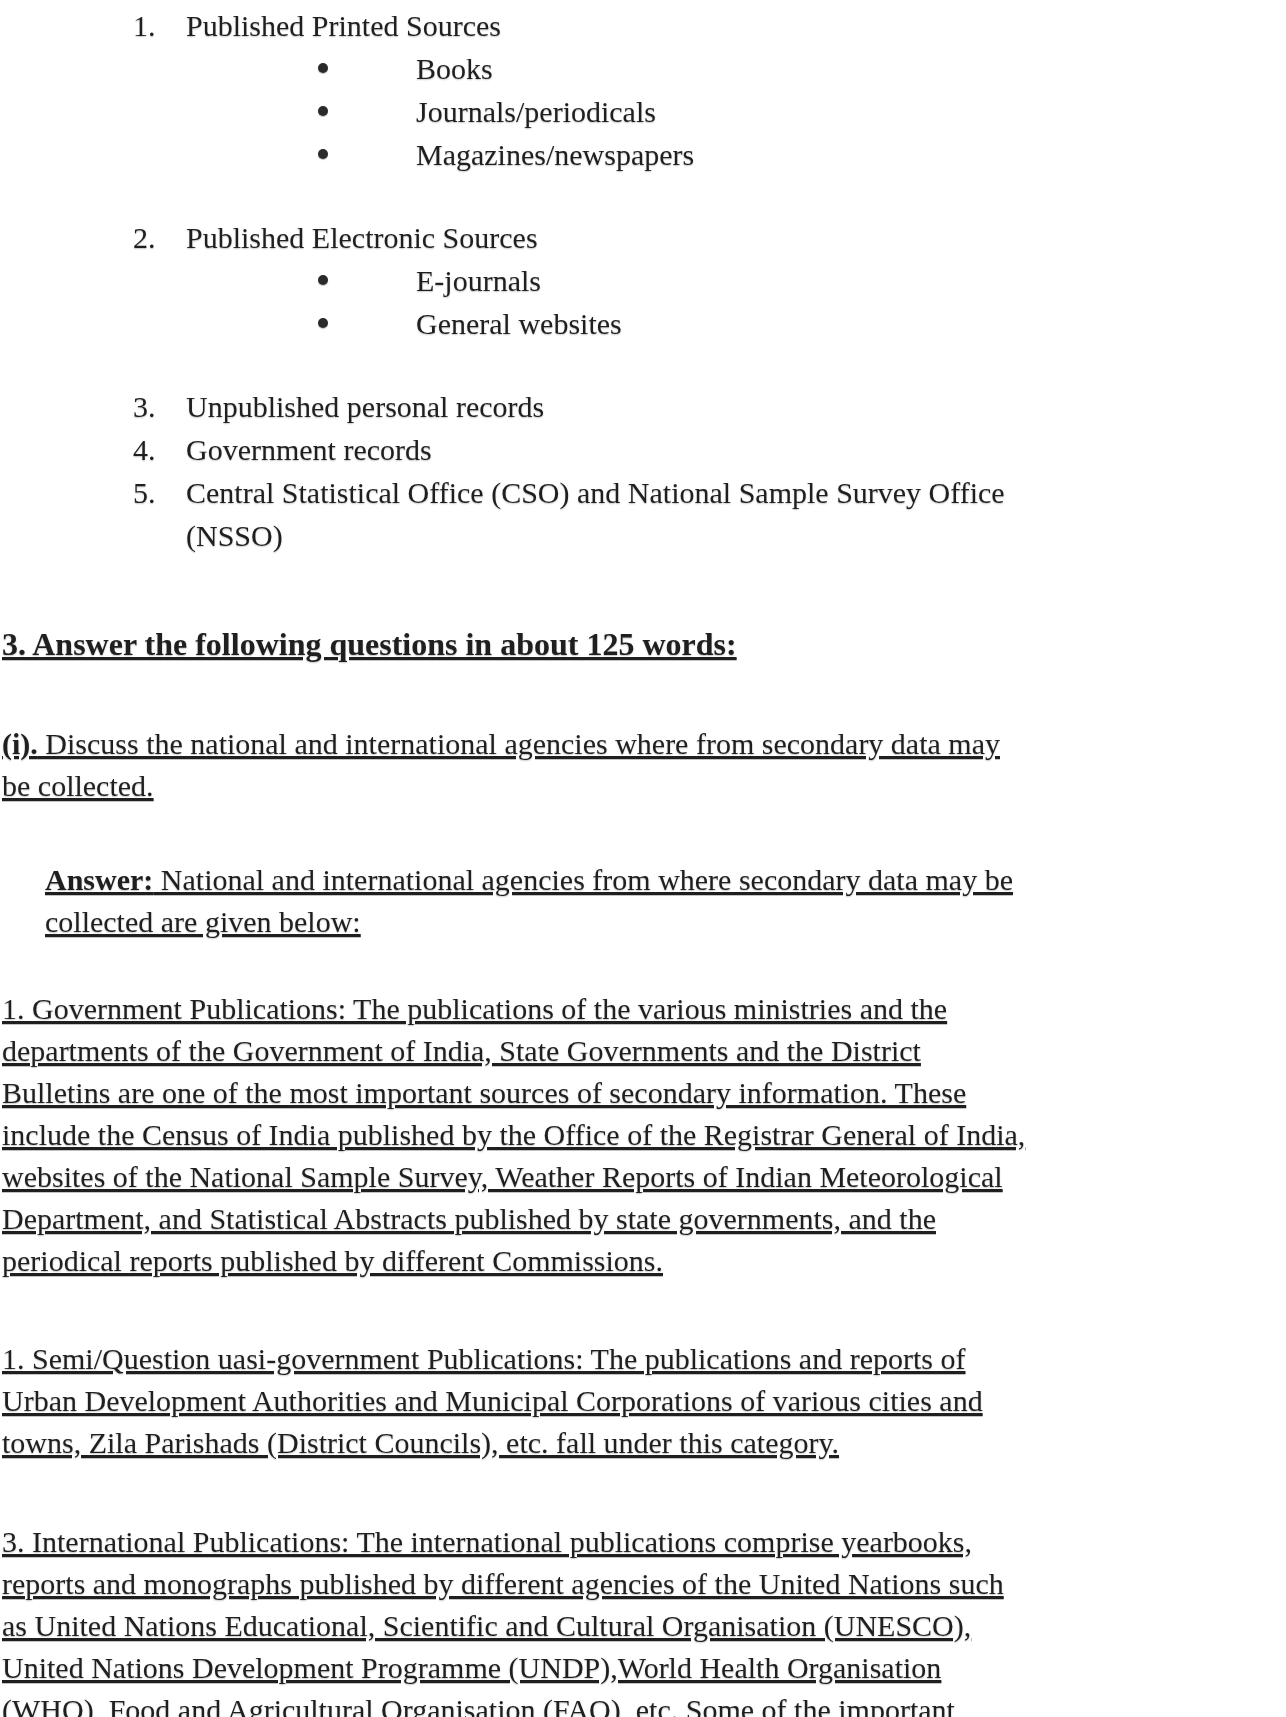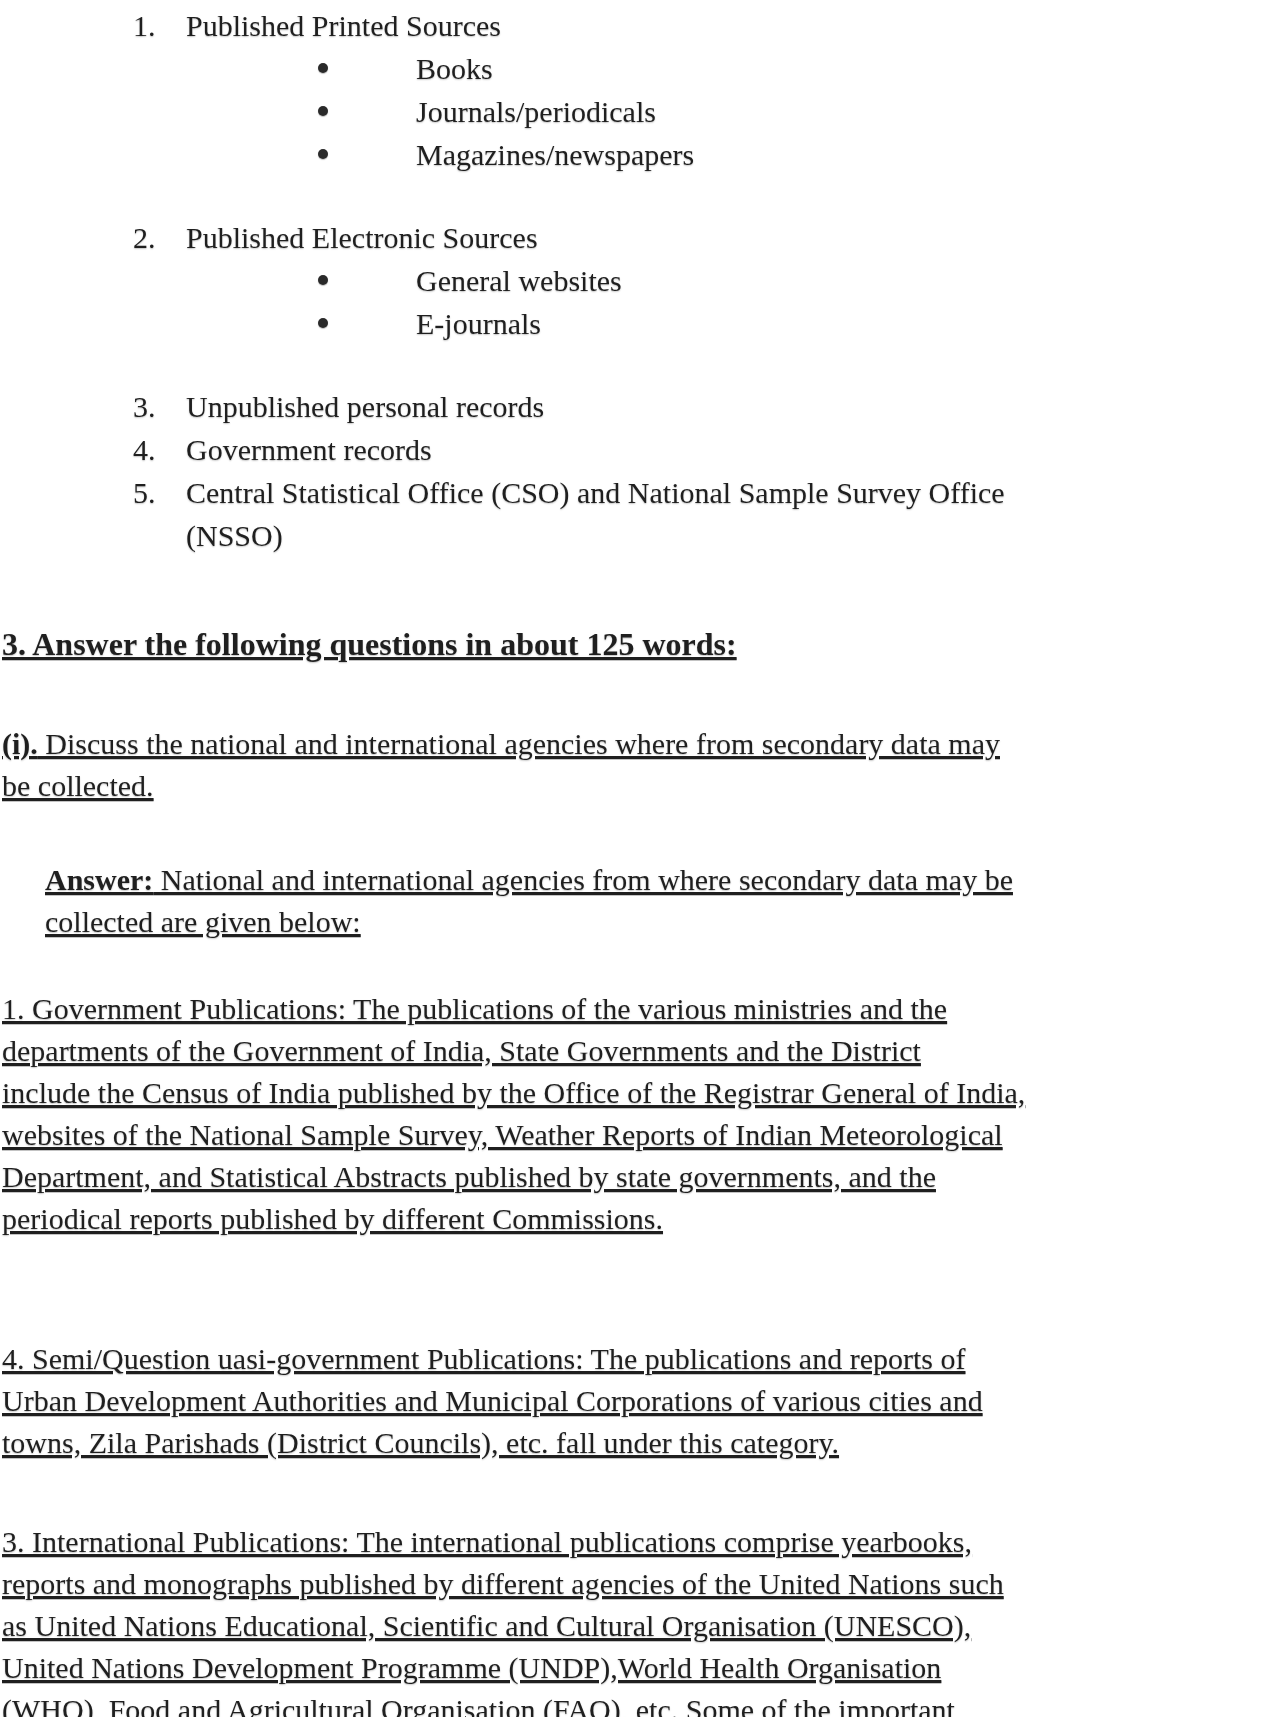--- a/index.html
+++ b/index.html
@@ -92,25 +92,25 @@
       </div>
       <div class="o-item gap-before">
         <div class="o-row">
           <span class="o-num">2.</span>
           <div class="o-label">
             <div class="tline">Published Electronic Sources</div>
           </div>
         </div>
         <div class="o-bullet">
           <span class="o-dot"></span>
-          <span class="o-bullet-label">General websites</span>
+          <span class="o-bullet-label">E-journals</span>
         </div>
         <div class="o-bullet">
           <span class="o-dot"></span>
-          <span class="o-bullet-label">E-journals</span>
+          <span class="o-bullet-label">General websites</span>
         </div>
       </div>
       <div class="o-item gap-before">
         <div class="o-row">
           <span class="o-num">3.</span>
           <div class="o-label">
             <div class="tline">Unpublished personal records</div>
           </div>
         </div>
       </div>
@@ -141,28 +141,29 @@
   </div>
 
   <div class="block bodytext answer">
     <div class="tline"><span class="lbl">Answer:</span><span> National and international agencies from where secondary data may be</span></div>
     <div class="tline">collected are given below:</div>
   </div>
 
   <div class="block bodytext para-1">
       <div class="tline">1. Government Publications: The publications of the various ministries and the</div>
       <div class="tline">departments of the Government of India, State Governments and the District</div>
+      <div class="tline">Bulletins are one of the most important sources of secondary information. These</div>
       <div class="tline">include the Census of India published by the Office of the Registrar General of India,</div>
       <div class="tline">websites of the National Sample Survey, Weather Reports of Indian Meteorological</div>
       <div class="tline">Department, and Statistical Abstracts published by state governments, and the</div>
       <div class="tline">periodical reports published by different Commissions.</div>
     </div>
 
   <div class="block bodytext para-2">
-      <div class="tline">4. Semi/Question uasi-government Publications: The publications and reports of</div>
+      <div class="tline">1. Semi/Question uasi-government Publications: The publications and reports of</div>
       <div class="tline">Urban Development Authorities and Municipal Corporations of various cities and</div>
       <div class="tline">towns, Zila Parishads (District Councils), etc. fall under this category.</div>
     </div>
 
   <div class="block bodytext para-3">
       <div class="tline">3. International Publications: The international publications comprise yearbooks,</div>
       <div class="tline">reports and monographs published by different agencies of the United Nations such</div>
       <div class="tline">as United Nations Educational, Scientific and Cultural Organisation (UNESCO),</div>
       <div class="tline">United Nations Development Programme (UNDP),World Health Organisation</div>
       <div class="tline">(WHO), Food and Agricultural Organisation (FAO), etc. Some of the important</div>

